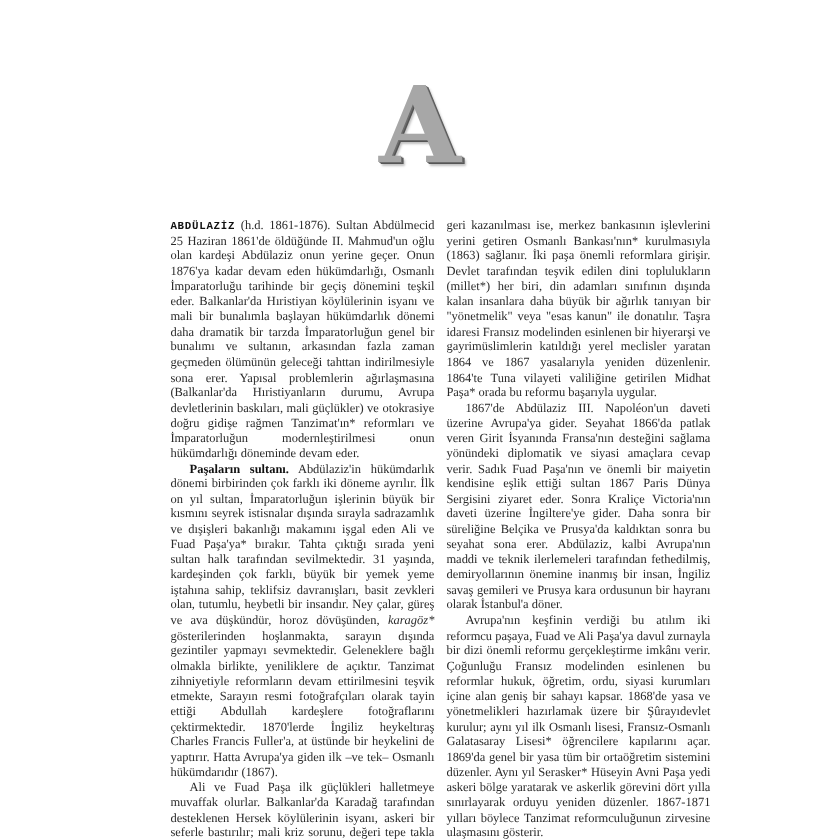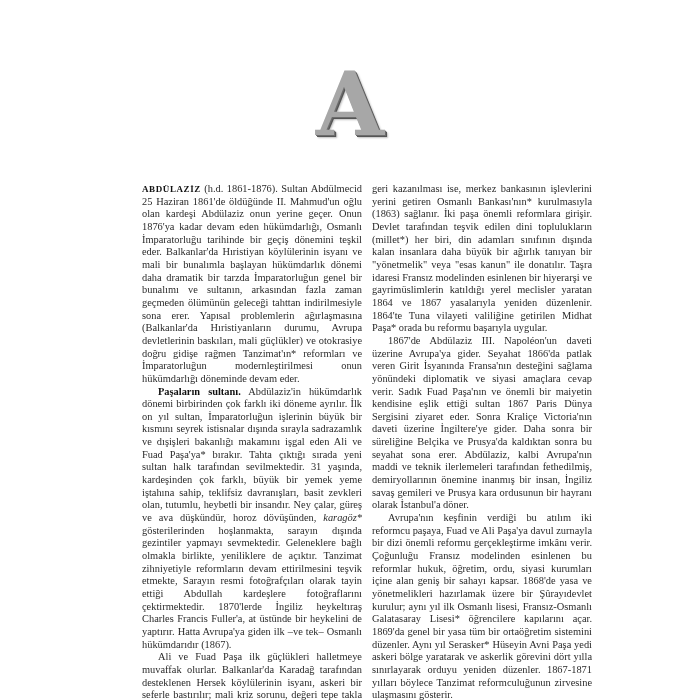--- a/index.html
+++ b/index.html
@@ -16,21 +16,21 @@
   .col {
     position:absolute; top:183px; width:220px;
     font-family:"Liberation Serif", serif; font-size:10.4px; line-height:12.65px;
     text-align:justify; hyphens:manual; color:#2a2a2a;
   }
   .col.left { left:142px; }
   .col.right { left:372px; width:220px; }
   .col p { margin:0; text-indent:0; }
   .col p.indent { text-indent:16px; }
   .headword {
-    font-family:Liberation Serif, serif; font-weight:bold; font-size:9px;
+    font-family:Liberation Mono, monospace; font-weight:bold; font-size:9px;
     letter-spacing:0.6px; color:#111;
   }
   .subhead { font-weight:bold; color:#111; }
   .it { font-style:italic;margin-top:32px; }
 </style>
 </head>
 <body>
 
 <div class="big-letter">A</div>
 

